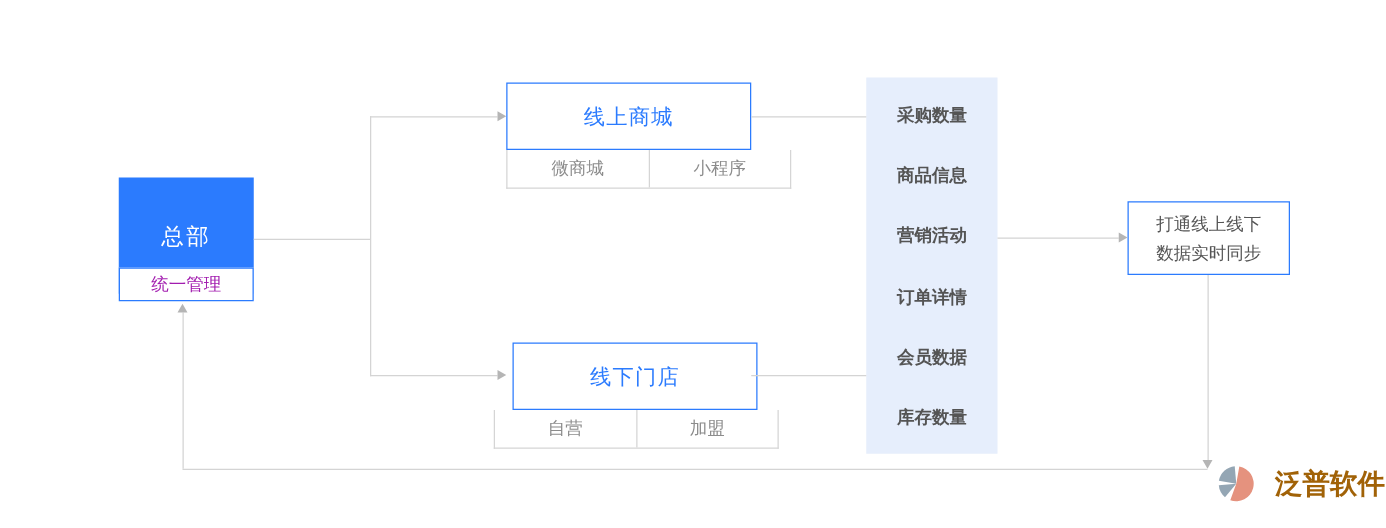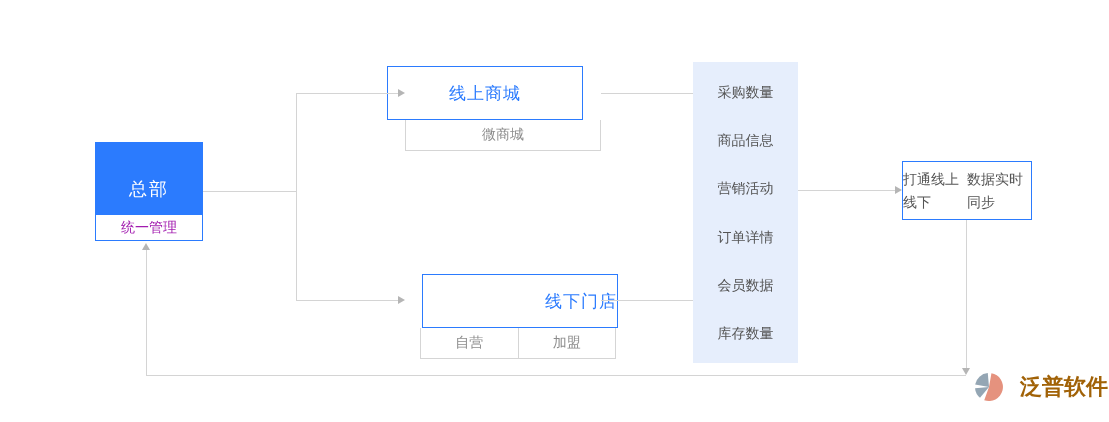--- a/index.html
+++ b/index.html
@@ -11,36 +11,36 @@
 
   
   .hq-box{left:95px;top:142px;width:108px;height:93px;background:#2b7bfe;
     display:flex;align-items:center;justify-content:center;color:#fff;font-size:18px;letter-spacing:2px;}
   .hq-label{left:95px;top:214px;width:108px;height:27px;background:#fff;border:1.5px solid #2b7bfe;
     display:flex;align-items:center;justify-content:center;color:#a21caf;font-size:14px;}
 
   
   .ch-box{width:196px;height:54px;background:#fff;border:1.5px solid #2b7bfe;
     display:flex;align-items:center;justify-content:center;color:#2b7bfe;font-size:17px;letter-spacing:1px;}
-  .ch-online{left:387px;top:66px;}
-  .ch-offline{left:422px;top:274px;justify-content:flex-end;}
-  .subrow{width:196px;height:31px;border:1px solid #d5d5d5;border-top:none;display:flex;background:#fff;justify-content:center;}
+  .ch-online{left:405px;top:66px;}
+  .ch-offline{left:410px;top:274px;}
+  .subrow{width:228px;height:31px;border:1px solid #d5d5d5;border-top:none;display:flex;background:#fff;justify-content:center;}
   .subrow-online{left:405px;top:120px;}
-  .subrow-offline{left:420px;top:328px;}
+  .subrow-offline{left:395px;top:328px;}
   .subcell{flex:1;display:flex;align-items:center;justify-content:center;color:#8c8c8c;font-size:14px;}
   .subcell + .subcell{border-left:1px solid #d5d5d5;}
 
   
   .panel{left:693px;top:62px;width:105px;height:301px;background:#e6eefc;
     display:flex;flex-direction:column;justify-content:space-between;padding:20px 0;}
-  .panel-item{text-align:center;color:#545454;font-size:14px;line-height:20px;}
+  .panel-item{text-align:center;color:#545454;font-size:14px;line-height:20px;font-weight:bold;}
 
   
   .result-box{left:902px;top:161px;width:130px;height:59px;background:#fff;border:1.5px solid #2b7bfe;
-    display:flex;align-items:center;justify-content:center;color:#555;font-size:14px;line-height:23px;}
+    display:flex;flex-direction:column;align-items:center;justify-content:center;color:#555;font-size:14px;line-height:23px;}
 
   
   .line{background:#d4d4d4;}
   .arrow-right{width:0;height:0;border-top:4px solid transparent;border-bottom:4px solid transparent;border-left:7px solid #b5b5b5;}
   .arrow-up{width:0;height:0;border-left:4px solid transparent;border-right:4px solid transparent;border-bottom:7px solid #b5b5b5;}
   .arrow-down{width:0;height:0;border-left:4px solid transparent;border-right:4px solid transparent;border-top:7px solid #b5b5b5;}
 
   
   .watermark{left:974px;top:372px;width:134px;}
   .wm-row{display:flex;align-items:center;}
@@ -57,20 +57,21 @@
   </div>
   <div class="abs hq-label">
     <span>统一管理</span>
   </div>
 
   <div class="abs ch-box ch-online">
     <span>线上商城</span>
   </div>
   <div class="abs subrow subrow-online">
     <div class="subcell">微商城</div>
+    <div class="subcell">小程序</div>
   </div>
 
   <div class="abs ch-box ch-offline">
     <span>线下门店</span>
   </div>
   <div class="abs subrow subrow-offline">
     <div class="subcell">自营</div>
     <div class="subcell">加盟</div>
   </div>
 

